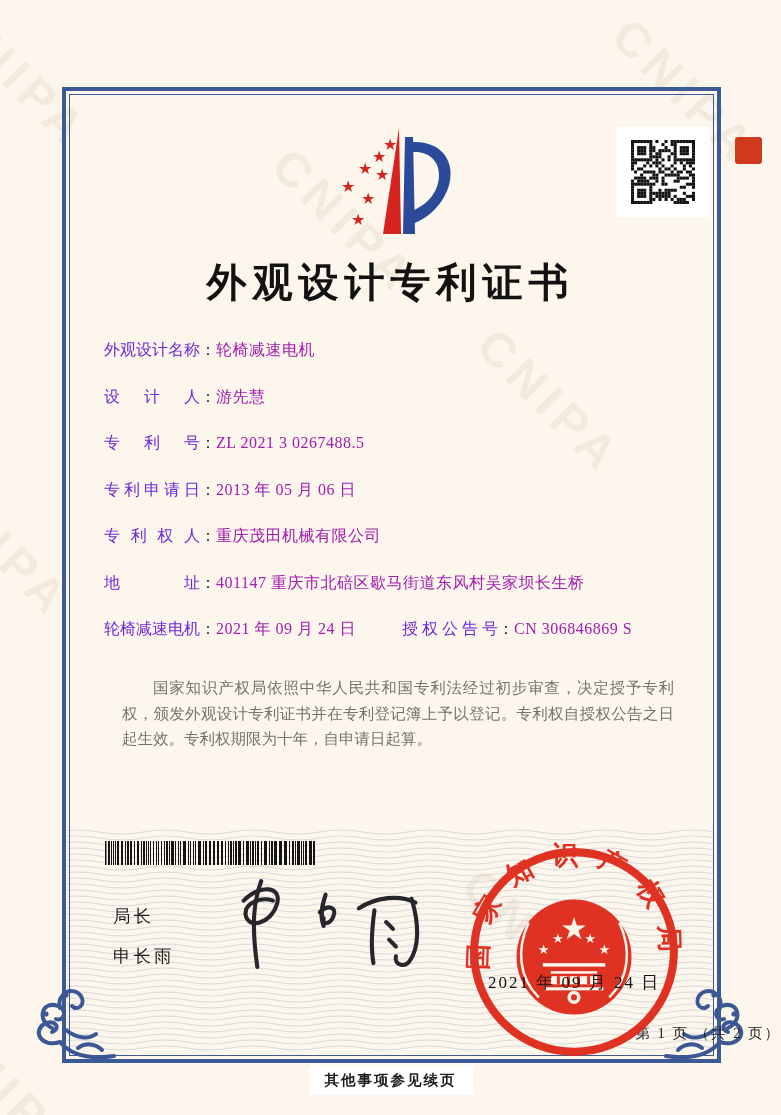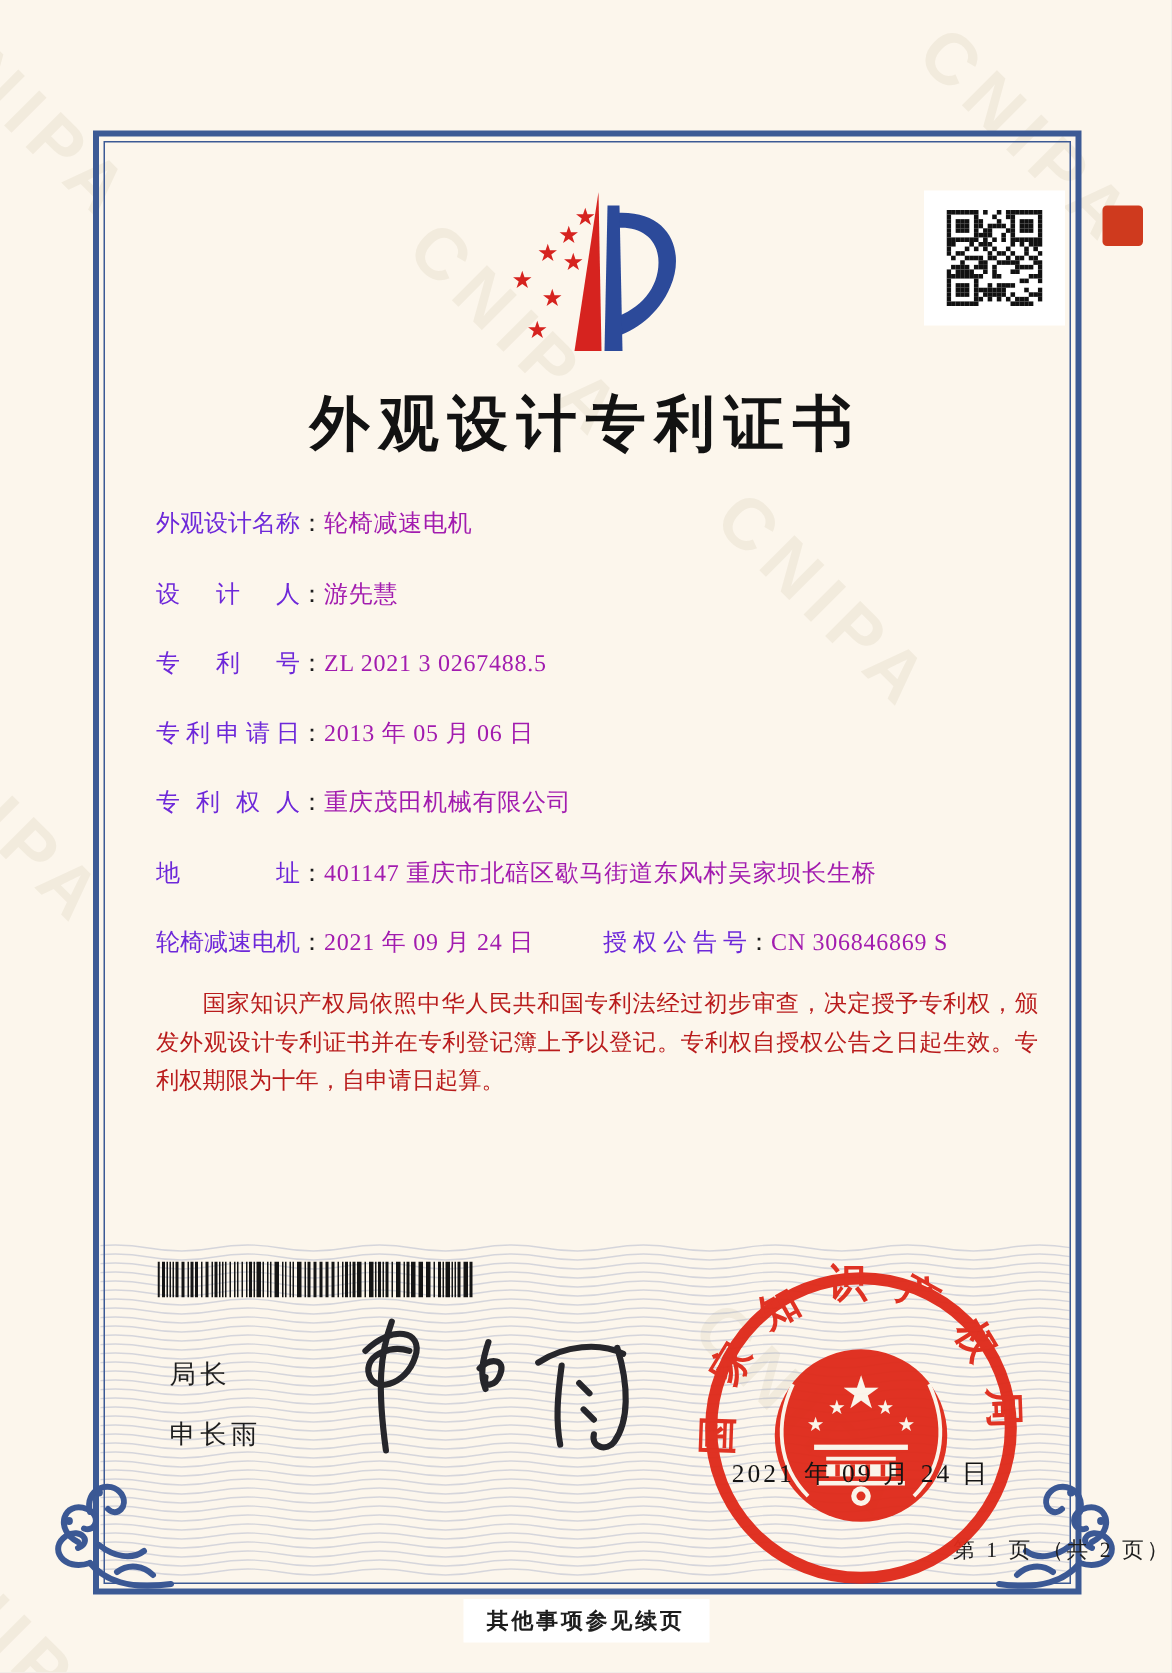--- a/index.html
+++ b/index.html
@@ -44,22 +44,22 @@
   .flabel{
     display:inline-block; width:96px; text-align:justify; text-align-last:justify;
     vertical-align:top; color:#6d28d9;
   }
   .colon{ display:inline-block; width:16px; }
   .fvalue{ color:#a21caf; letter-spacing:.5px; }
   .grant-value{ display:inline-block; min-width:186px; }
   
   .paras{ position:absolute; left:104px; top:657px; width:588px; z-index:4; }
   .paras p{
-    margin:0; font-size:15.5px; line-height:25.5px; text-align:justify;
-    text-indent:2em; color:#b91c1c;
+    margin:18px; font-size:15.5px; line-height:25.5px; text-align:justify;
+    text-indent:2em; color:#737373;
   }
   
   .barcode{ position:absolute; left:105px; top:841px; width:212px; height:24px; z-index:4; }
   .barcode rect{ fill:#141414; }
   
   .signatory{ position:absolute; left:113px; top:896px; font-size:17.5px; letter-spacing:3px; line-height:40px; z-index:4; }
   .signature{ position:absolute; left:228px; top:872px; width:205px; height:105px; z-index:4; }
   .signature path{ stroke:#26262b; stroke-width:4.2; fill:none; stroke-linecap:round; }
   
   .seal{ position:absolute; left:458px; top:836px; width:232px; height:232px; z-index:6; opacity:.96; }

